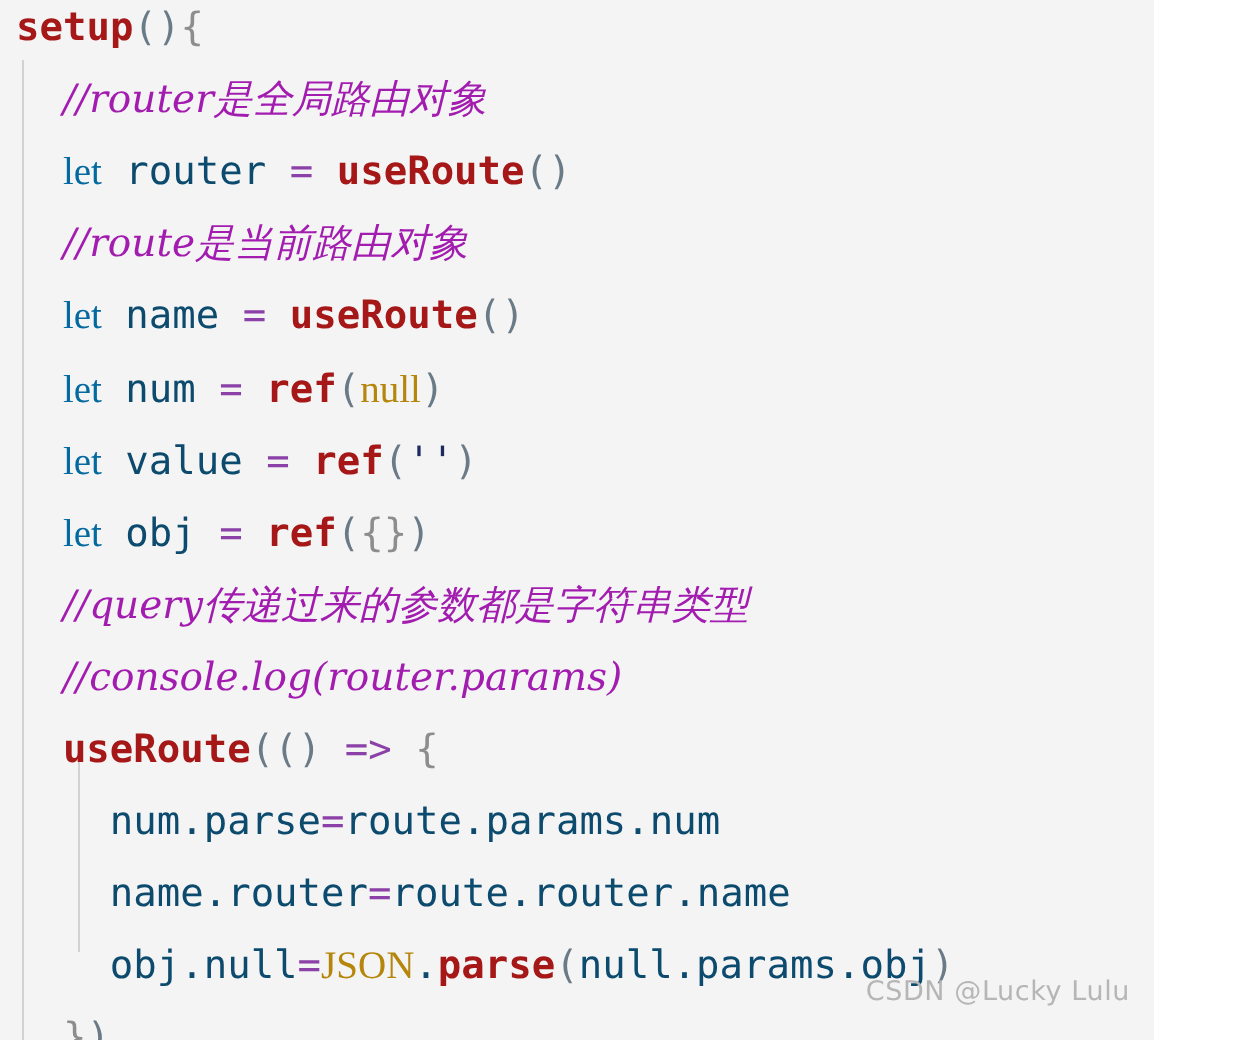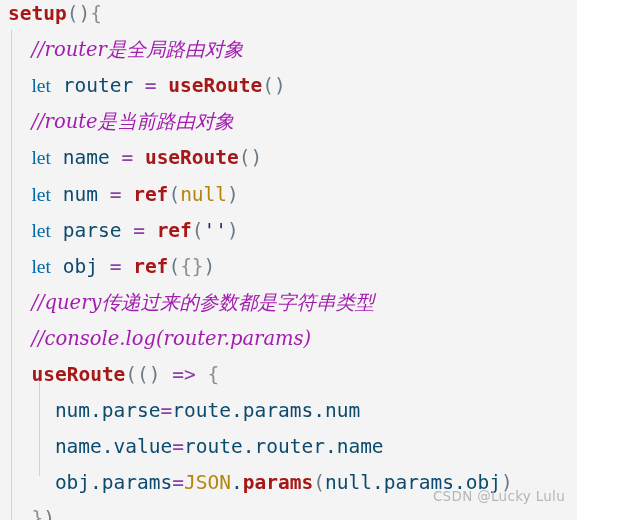--- a/index.html
+++ b/index.html
@@ -48,21 +48,21 @@
     font-size: 19.5px;
     letter-spacing: 0px;
   }
   
   .tok-fn        { color: #a61717; font-weight: bold; }   
   .tok-paren     { color: #6a7a86; }                       
   .tok-brace     { color: #8d8d8d; }                       
   .tok-kw        { color: #0369a1; font-family: Liberation Serif, serif; }                       
   .tok-ident     { color: #0c4a6e; }                       
   .tok-op        { color: #8b41a8; }                       
-  .tok-const     { color: #b5860b; }                       
+  .tok-const     { color: #b5860b; font-family: Liberation Serif, serif; }                       
   .tok-str       { color: #1c2a5e; }                       
   .tok-comment   { color: #a21caf; font-style: italic; font-family: "DejaVu Serif", "Liberation Serif", serif; }
 
   .watermark {
     position: absolute;
     right: 12px;
     bottom: 16px;
     color: #b6b6b6;
     font-size: 13.5px;
     font-family: "DejaVu Sans", "Liberation Sans", sans-serif;
@@ -91,28 +91,28 @@
     <div class="guide guide-outer"></div>
     <div class="guide guide-inner"></div>
 
     <div id="lines-host">
         <div class="line" style="padding-left: 8px; top: -4px;"><span class="tok-fn">setup</span><span class="tok-paren">(</span><span class="tok-paren">)</span><span class="tok-brace">{</span></div>
         <div class="line" style="padding-left: 31.44px; top: 32.1px;"><span class="tok-comment">//router是全局路由对象</span></div>
         <div class="line" style="padding-left: 31.44px; top: 68.2px;"><span class="tok-kw">let</span><span class="tok-ident"> router </span><span class="tok-op">=</span><span class="tok-ident"> </span><span class="tok-fn">useRoute</span><span class="tok-paren">(</span><span class="tok-paren">)</span></div>
         <div class="line" style="padding-left: 31.44px; top: 104.3px;"><span class="tok-comment">//route是当前路由对象</span></div>
         <div class="line" style="padding-left: 31.44px; top: 140.4px;"><span class="tok-kw">let</span><span class="tok-ident"> name </span><span class="tok-op">=</span><span class="tok-ident"> </span><span class="tok-fn">useRoute</span><span class="tok-paren">(</span><span class="tok-paren">)</span></div>
         <div class="line" style="padding-left: 31.44px; top: 176.5px;"><span class="tok-kw">let</span><span class="tok-ident"> num </span><span class="tok-op">=</span><span class="tok-ident"> </span><span class="tok-fn">ref</span><span class="tok-paren">(</span><span class="tok-const">null</span><span class="tok-paren">)</span></div>
-        <div class="line" style="padding-left: 31.44px; top: 212.6px;"><span class="tok-kw">let</span><span class="tok-ident"> parse </span><span class="tok-op">=</span><span class="tok-ident"> </span><span class="tok-fn">ref</span><span class="tok-paren">(</span><span class="tok-str">''</span><span class="tok-paren">)</span></div>
+        <div class="line" style="padding-left: 31.44px; top: 212.6px;"><span class="tok-kw">let</span><span class="tok-ident"> value </span><span class="tok-op">=</span><span class="tok-ident"> </span><span class="tok-fn">ref</span><span class="tok-paren">(</span><span class="tok-str">''</span><span class="tok-paren">)</span></div>
         <div class="line" style="padding-left: 31.44px; top: 248.7px;"><span class="tok-kw">let</span><span class="tok-ident"> obj </span><span class="tok-op">=</span><span class="tok-ident"> </span><span class="tok-fn">ref</span><span class="tok-paren">(</span><span class="tok-brace">{}</span><span class="tok-paren">)</span></div>
         <div class="line" style="padding-left: 31.44px; top: 284.8px;"><span class="tok-comment">//query传递过来的参数都是字符串类型</span></div>
         <div class="line" style="padding-left: 31.44px; top: 320.9px;"><span class="tok-comment">//console.log(router.params)</span></div>
         <div class="line" style="padding-left: 31.44px; top: 357px;"><span class="tok-fn">useRoute</span><span class="tok-paren">(</span><span class="tok-paren">(</span><span class="tok-paren">)</span><span class="tok-ident"> </span><span class="tok-op">=&gt;</span><span class="tok-ident"> </span><span class="tok-brace">{</span></div>
         <div class="line" style="padding-left: 54.88px; top: 393.1px;"><span class="tok-ident">num.parse</span><span class="tok-op">=</span><span class="tok-ident">route.params.num</span></div>
-        <div class="line" style="padding-left: 54.88px; top: 429.2px;"><span class="tok-ident">name.value</span><span class="tok-op">=</span><span class="tok-ident">route.router.name</span></div>
-        <div class="line" style="padding-left: 54.88px; top: 465.3px;"><span class="tok-ident">obj.params</span><span class="tok-op">=</span><span class="tok-const">JSON</span><span class="tok-ident">.</span><span class="tok-fn">params</span><span class="tok-paren">(</span><span class="tok-ident">null.params.obj</span><span class="tok-paren">)</span></div>
+        <div class="line" style="padding-left: 54.88px; top: 429.2px;"><span class="tok-ident">name.router</span><span class="tok-op">=</span><span class="tok-ident">route.router.name</span></div>
+        <div class="line" style="padding-left: 54.88px; top: 465.3px;"><span class="tok-ident">obj.null</span><span class="tok-op">=</span><span class="tok-const">JSON</span><span class="tok-ident">.</span><span class="tok-fn">parse</span><span class="tok-paren">(</span><span class="tok-ident">null.params.obj</span><span class="tok-paren">)</span></div>
         <div class="line" style="padding-left: 31.44px; top: 501.4px;"><span class="tok-brace">}</span><span class="tok-paren">)</span></div>
       </div>
 
     <div class="cut-line">
       
     </div>
 
   </div>
 
   <div class="watermark">CSDN @Lucky Lulu</div>

